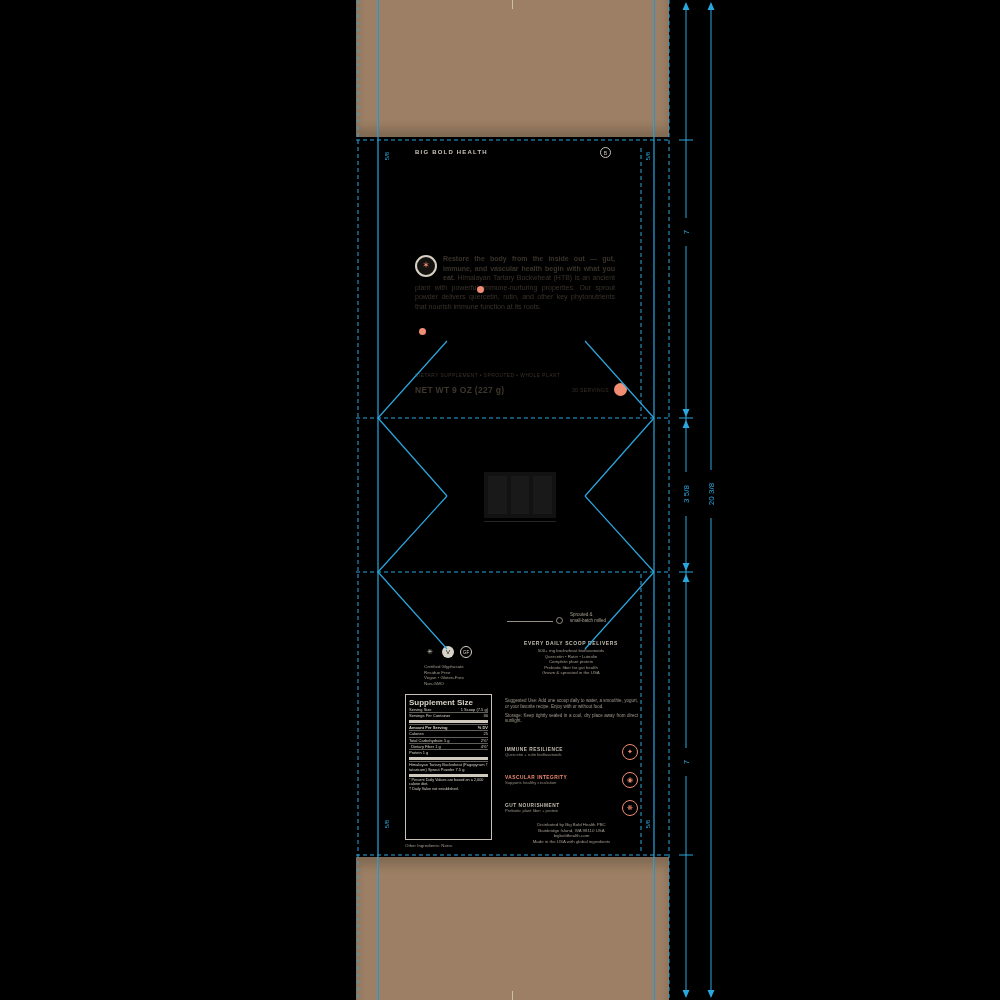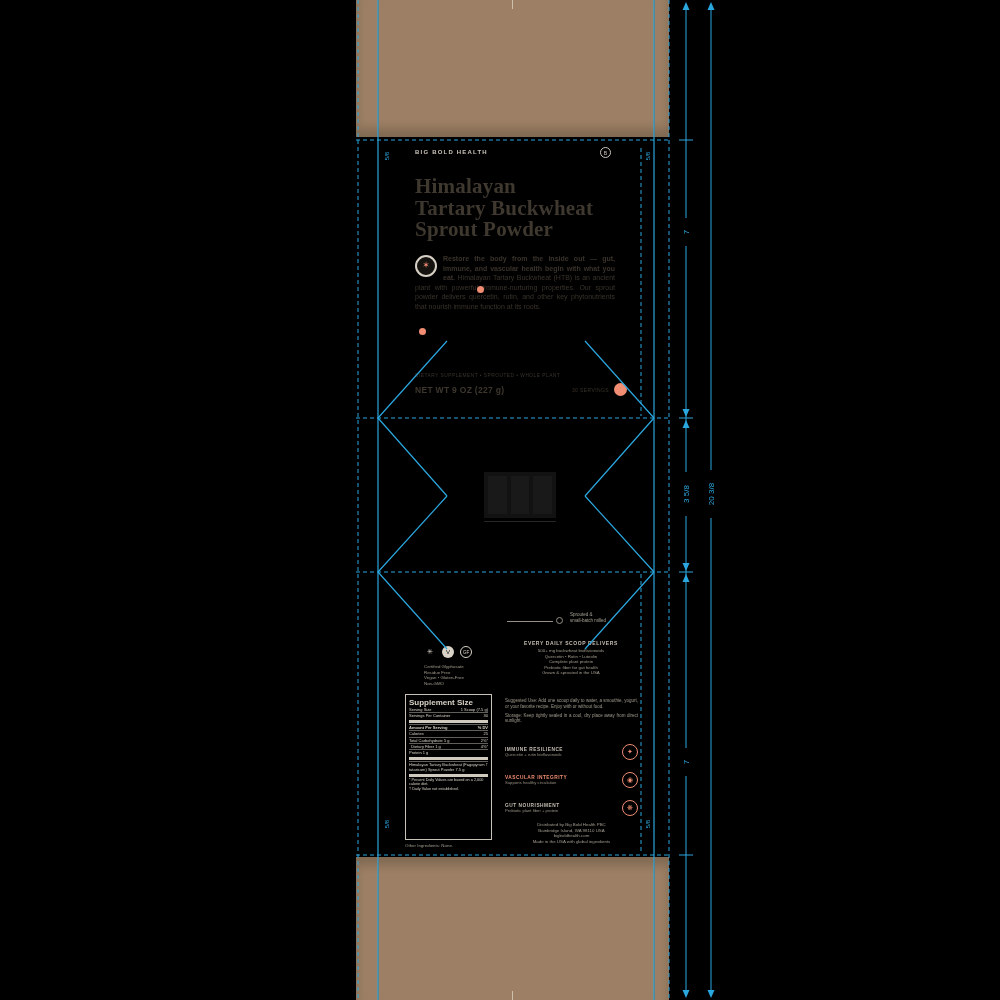--- a/index.html
+++ b/index.html
@@ -103,26 +103,20 @@
   </div>
   <div class="flap bottom">
     <div class="crease l"></div>
     <div class="crease r"></div>
     <div class="notch"></div>
   </div>
 
   <div id="front" class="panel">
     <div class="brand">BIG BOLD HEALTH</div>
     <div class="seal">B</div>
-    <div class="title">
-
-    <div>Himalayan</div>
-        <div>Tartary Buckwheat</div>
-        <div>Sprout Powder</div>
-      </div>
     <div class="body-copy">
       <span class="lead-icon">✶</span><span class="lead">Restore the body from the inside out — gut, immune, and vascular health begin with what you eat.</span><span> Himalayan Tartary Buckwheat (HTB) is an ancient plant with powerful immune-nurturing properties. Our sprout powder delivers quercetin, rutin, and other key phytonutrients that nourish immune function at its roots.</span>
     </div>
     <div class="dot d1"></div>
     <div class="dot d2"></div>
     <div class="tags">DIETARY SUPPLEMENT  •  SPROUTED  •  WHOLE PLANT</div>
     <div class="netwt-row">
       <span class="netwt">NET WT 9 OZ (227 g)</span>
       <span class="serv-group">
         <span class="servings">30 SERVINGS</span>

